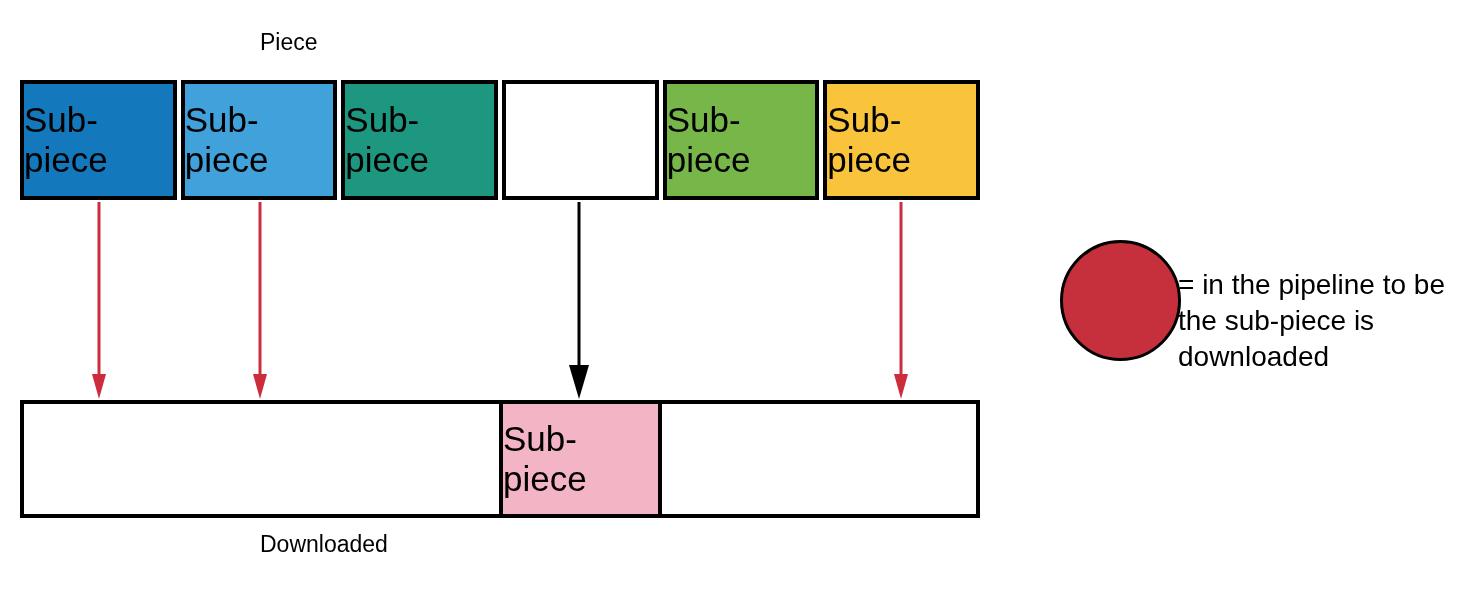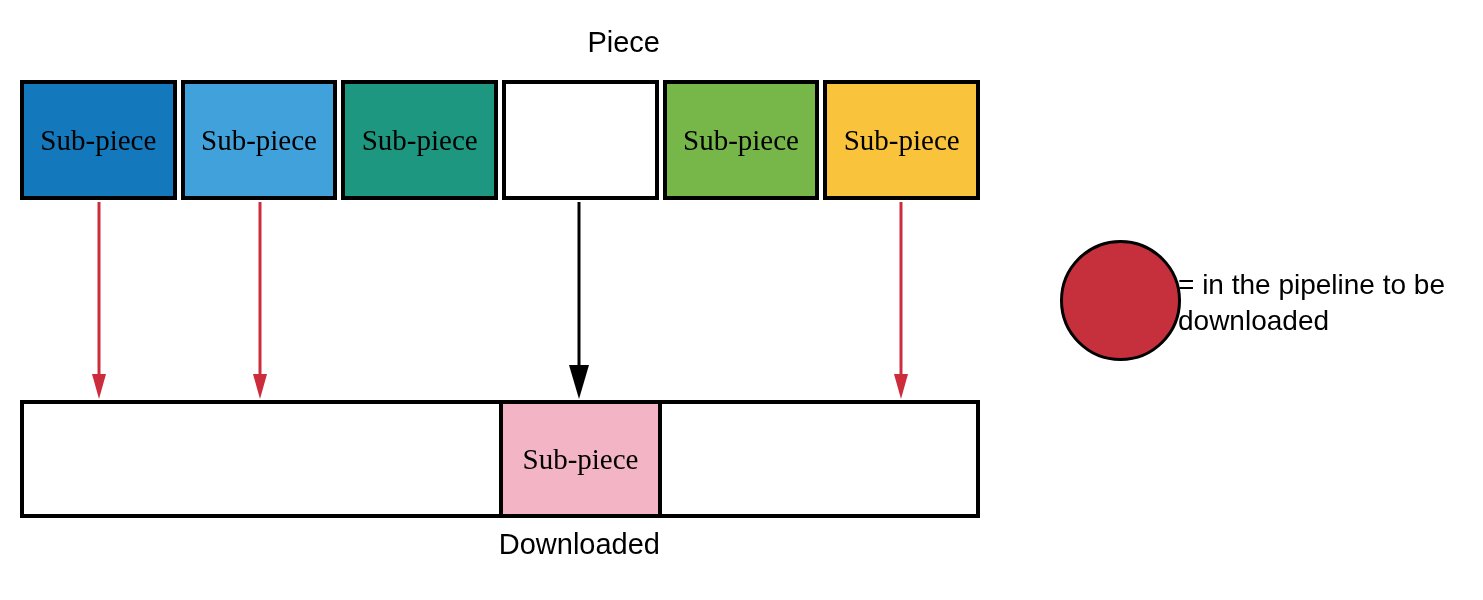--- a/index.html
+++ b/index.html
@@ -9,23 +9,23 @@
   .canvas {
     position: relative;
     width: 1483px;
     height: 600px;
     background: #ffffff;
     overflow: hidden;
   }
 
   .label {
     position: absolute;
-    font-size: 29px;
+    font-size: 23px;
     line-height: 32px;
-    text-align: right;
+    text-align: left;
     color: #000;
     white-space: nowrap;
   }
   .piece-label { left: 260px; top: 26px; width: 400px; }
   .downloaded-label { left: 260px; top: 528px; width: 400px; }
 
   .piece-row {
     position: absolute;
     left: 20px; top: 80px;
     width: 960px; height: 120px;
@@ -33,21 +33,21 @@
     gap: 4px;
   }
   .sub-box {
     flex: 1 1 0;
     height: 100%;
     border: 4px solid #000;
     display: flex;
     align-items: center;
     justify-content: center;
   }
-  .box-label { font-size: 29px; font-family: Liberation Serif, serif; }
+  .box-label { font-size: 35px; }
 
   .arrow-layer {
     position: absolute;
     left: 0; top: 0;
     width: 1483px; height: 600px;
     pointer-events: none;
   }
 
   .downloaded-bar {
     position: absolute;
@@ -134,16 +134,17 @@
   <div class="downloaded-sub-piece" style="background-color: rgb(243, 180, 197);">
     <span class="box-label">Sub-piece</span>
   </div>
 
   <div class="label downloaded-label">Downloaded</div>
 
   <div class="legend-circle" style="background-color: rgb(197, 48, 60);"></div>
 
   <div class="legend-text">
     <div>= in the pipeline to be</div>
+    <div>the sub-piece is</div>
     <div>downloaded</div>
   </div>
 
 </div>
 
 </body></html>

